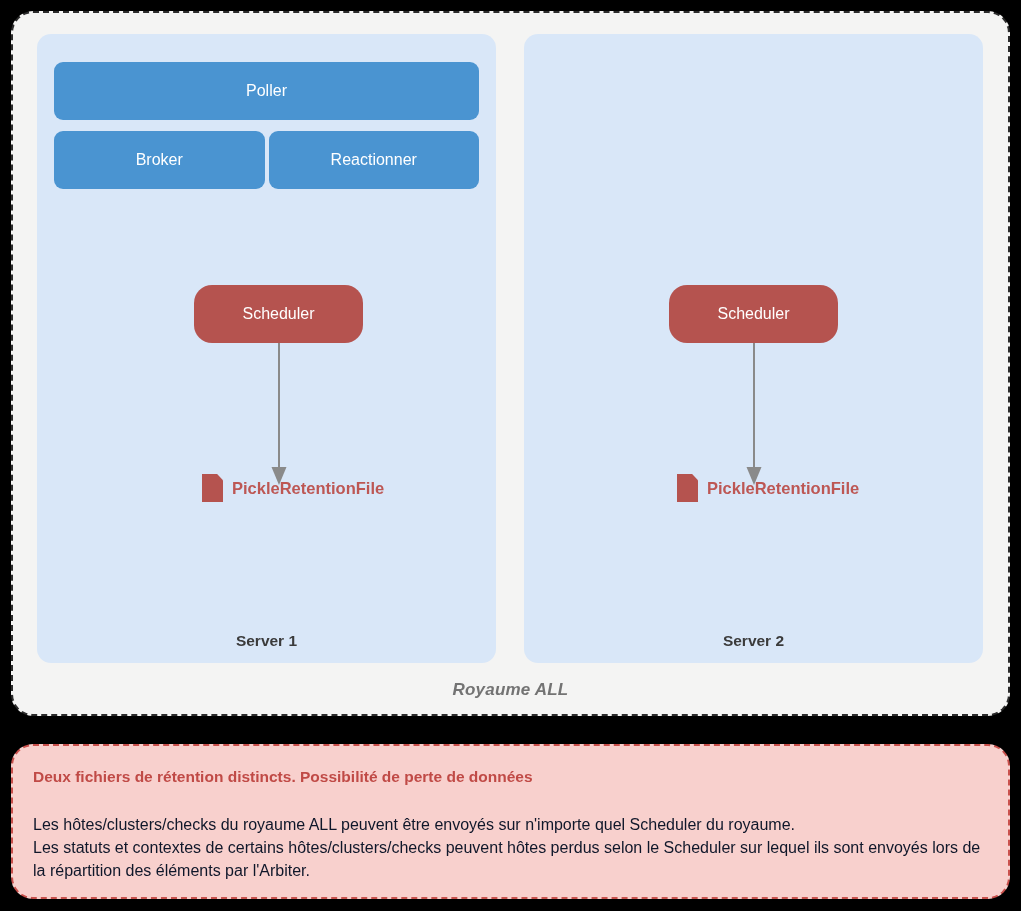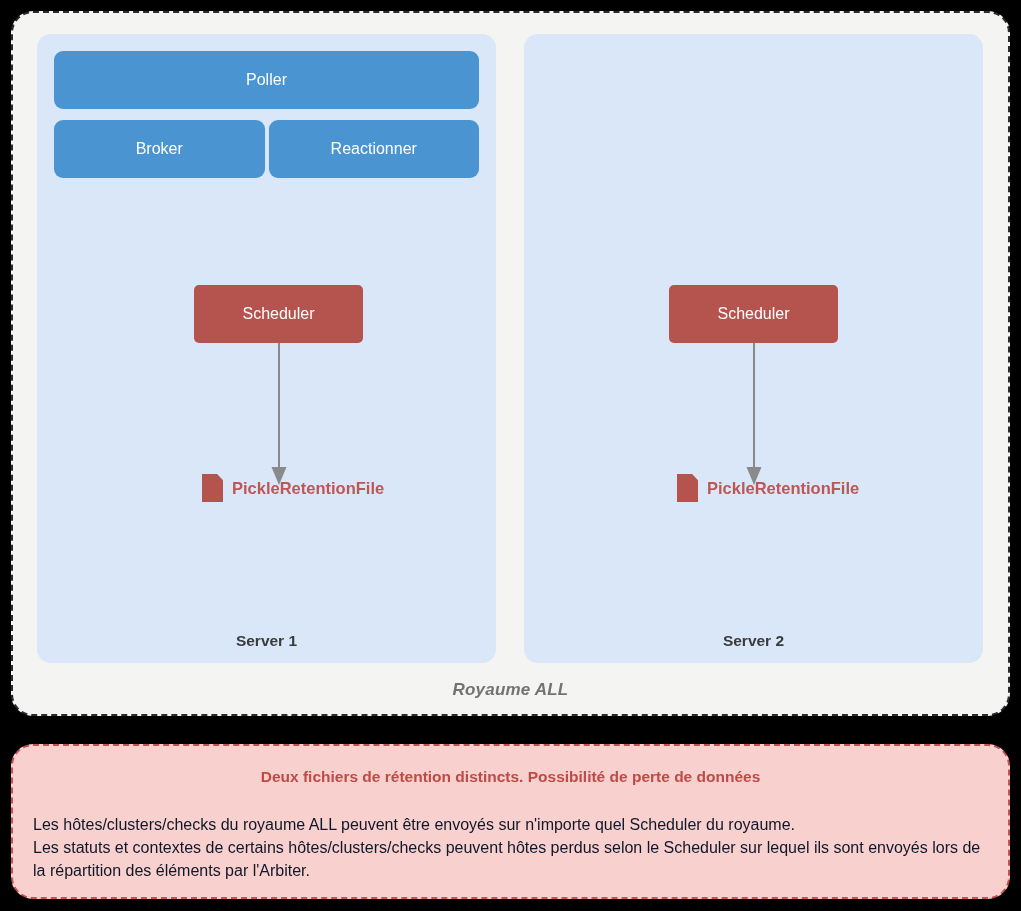--- a/index.html
+++ b/index.html
@@ -76,20 +76,21 @@
   .daemon-grid {
     position: absolute;
     left: 17px;
     top: 17px;
     width: 425px;
   }
   .daemon-row {
     display: flex;
     gap: 4px;
     margin-bottom: 11px;
+    margin-top: 11px;
   }
   .daemon-box {
     flex: 1 1 0;
     height: 58px;
     background: #4a94d1;
     border-radius: 9px;
     color: #ffffff;
     font-size: 16px;
     display: flex;
     align-items: center;
@@ -97,21 +98,21 @@
     text-align: center;
   }
 
   
   .scheduler-box {
     position: absolute;
     width: 169px;
     height: 58px;
     top: 251px;
     background: #b5534f;
-    border-radius: 5px;
+    border-radius: 18px;
     color: #ffffff;
     font-size: 16px;
     display: flex;
     align-items: center;
     justify-content: center;
   }
   .server-1 .scheduler-box { left: 157px; }
   .server-2 .scheduler-box { left: 145px; }
 
   
@@ -164,21 +165,21 @@
     top: 744px;
     width: 999px;
     height: 155px;
     box-sizing: border-box;
     background: #f8d0cd;
     border: 2px dashed #c9504c;
     border-radius: 22px;
     padding: 22px 20px 0 20px;
   }
   .note-title {
-    text-align: center;
+    text-align: left;
     font-size: 15.5px;
     font-weight: bold;
     color: #c04a46;
     margin-bottom: 27px;
   }
   .note-body {
     font-size: 16px;
     line-height: 1.45;
     color: #0f172a;
   }

